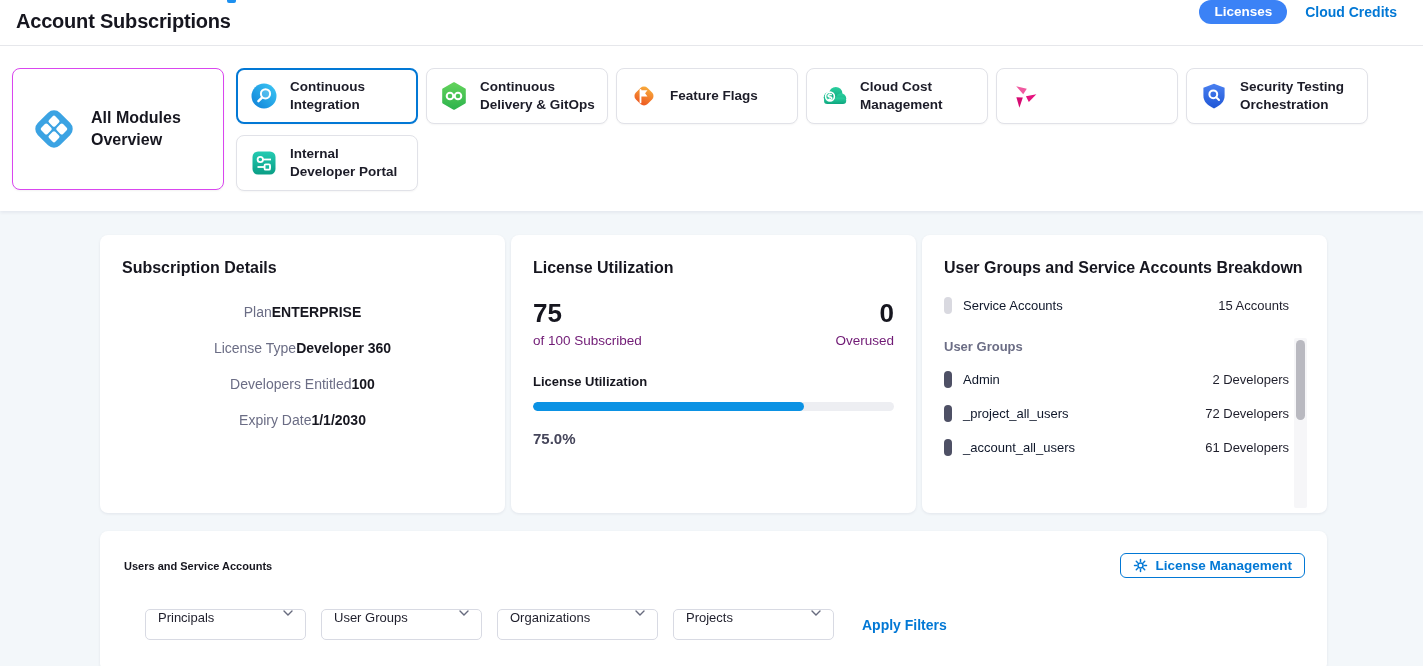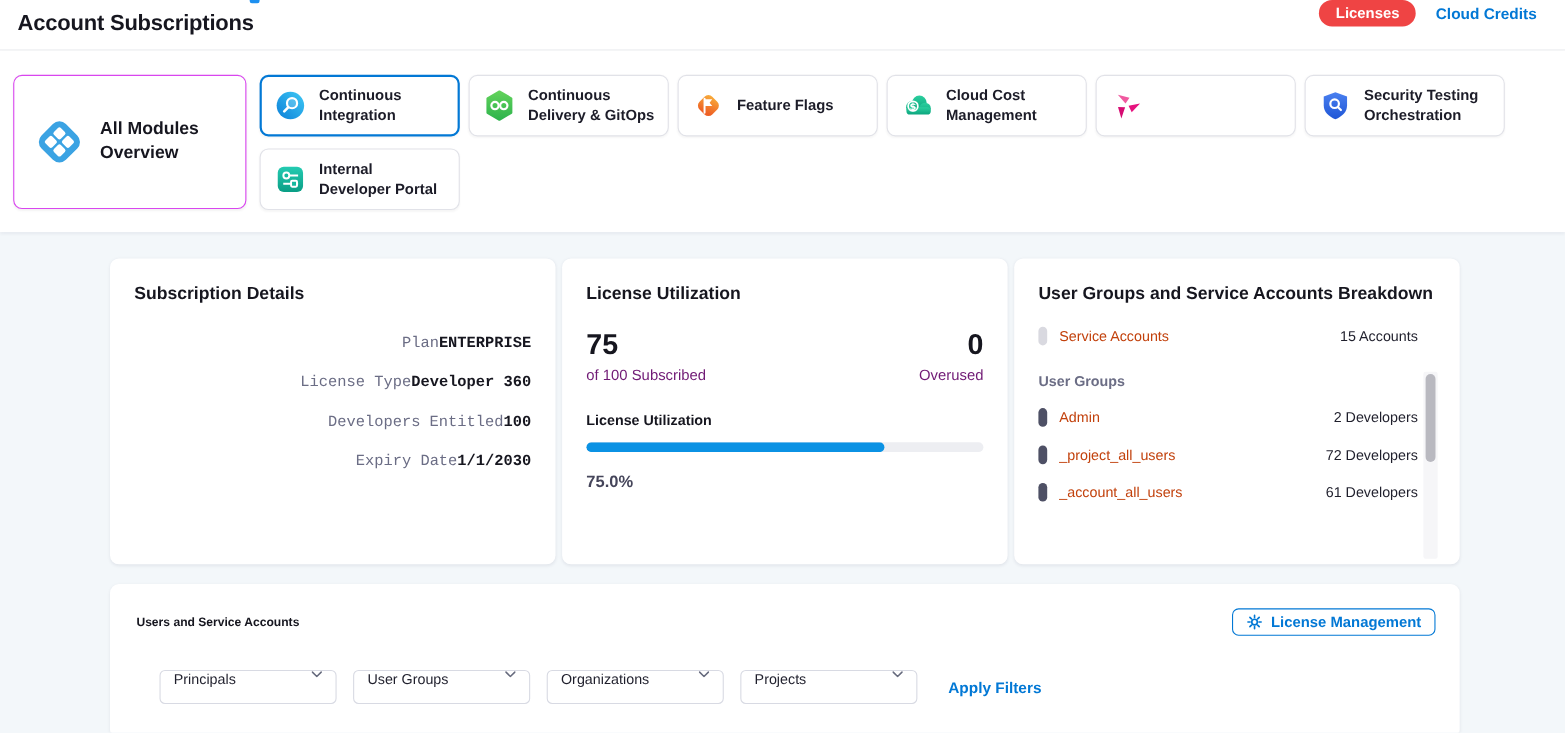--- a/index.html
+++ b/index.html
@@ -4,21 +4,21 @@
 <style>
   * { margin:0; padding:0; box-sizing:border-box; }
   html,body { width:1423px; height:666px; overflow:hidden; background:#f3f7fa;
     font-family:"Liberation Sans", sans-serif; color:#1d1d28; }
 
   
   .header { position:relative; height:46px; background:#fff; border-bottom:1px solid #e6e7eb; }
   .page-title { position:absolute; left:16px; top:10px; font-size:20px; font-weight:700; color:#16161f; letter-spacing:-0.2px; }
   .clip-remnant { position:absolute; left:227px; top:0; width:9px; height:3px; background:#1d90f0; border-radius:0 0 2px 2px; }
   .header-right { position:absolute; right:26px; top:0; display:flex; align-items:center; gap:18px; height:24px; }
-  .pill-btn { background:#ef4444; color:#fff; border:none; border-radius:12px; padding:4px 15px 5px;
+  .pill-btn { background:#3b82f6; color:#fff; border:none; border-radius:12px; padding:4px 15px 5px;
     font-size:13.5px; font-weight:600; font-family:inherit; cursor:pointer; }
   .link-tab { color:#0278d5; font-size:14px; font-weight:700; cursor:pointer; }
 
   
   .module-bar { background:#fff; padding:22px 12px 20px; display:flex; gap:12px;
     box-shadow:0 2px 3px rgba(20,20,60,.06); position:relative; }
   .overview-card { width:212px; height:122px; border:1px solid #d946ef; border-radius:8px; background:#fff;
     box-shadow:0 1px 2px rgba(0,0,0,.05); display:flex; align-items:center; padding:0 18px; gap:14px; cursor:pointer; flex:none; }
   .overview-card .ov-label { font-size:16px; font-weight:700; color:#16161f; width:96px; line-height:1.35; }
   .modules-grid { flex:1; display:flex; flex-wrap:wrap; gap:11px 8px; align-content:flex-start; }
@@ -28,38 +28,38 @@
   .module-label { font-size:13.5px; font-weight:600; color:#1c1c28; line-height:1.32; }
 
   
   .cards-row { display:flex; gap:6px; padding:24px 0 0 100px; }
   .card { width:405px; height:278px; background:#fff; border-radius:8px; box-shadow:0 1px 3px rgba(20,20,60,.08);
     padding:24px 22px; position:relative; }
   .card-title { font-size:16px; font-weight:700; color:#16161f; }
 
   
   .sub-rows { margin-top:17px; }
-  .sub-row { height:36px; display:flex; align-items:center; justify-content:flex-end;font-family:Liberation Mono, monospace; }
+  .sub-row { height:36px; display:flex; align-items:center; justify-content:center; }
   .sub-label { font-size:14px; color:#6b6d85; }
   .sub-value { font-size:14px; font-weight:700; color:#16161f; }
 
   
   .lu-stats { margin-top:22px; display:flex; justify-content:space-between; align-items:flex-end; }
   .lu-big { font-size:26px; font-weight:700; color:#16161f; line-height:1.1; }
   .lu-caption { font-size:13.5px; color:#701a75; margin-top:5px; }
   .lu-right { text-align:right; }
   .lu-bar-label { margin-top:26px; font-size:13px; font-weight:700; color:#16161f; }
   .lu-track { margin-top:13px; height:9px; background:#edeef2; border-radius:5px; overflow:hidden; }
   .lu-fill { height:100%; background:#0b92e4; border-radius:5px; }
   .lu-pct { margin-top:19px; font-size:15px; font-weight:700; color:#45455a; }
 
   
   .bd-row { display:flex; align-items:center; gap:11px; padding-right:16px; }
   .bd-marker { width:8px; height:17px; border-radius:4px; flex:none; }
-  .bd-name { font-size:13px; color:#c2410c; flex:1; }
+  .bd-name { font-size:13px; color:#0f172a; flex:1; }
   .bd-value { font-size:13px; color:#1f1f2c; }
   .bd-sa { margin-top:20px; }
   .bd-heading { margin-top:25px; font-size:13px; font-weight:700; color:#6b6d85; }
   .bd-group { margin-top:17px; }
   .bd-scrolltrack { position:absolute; right:20px; top:103px; width:13px; height:170px; background:#f6f6f8; border-radius:2px; }
   .bd-scrollthumb { position:absolute; left:2px; top:2px; width:9px; height:80px; background:#b9b9c0; border-radius:5px; cursor:grab; }
 
   
   .users-card { margin:18px 0 0 100px; width:1227px; height:140px; background:#fff; border-radius:8px;
     box-shadow:0 1px 3px rgba(20,20,60,.08); padding:22px 22px 0 24px; }

